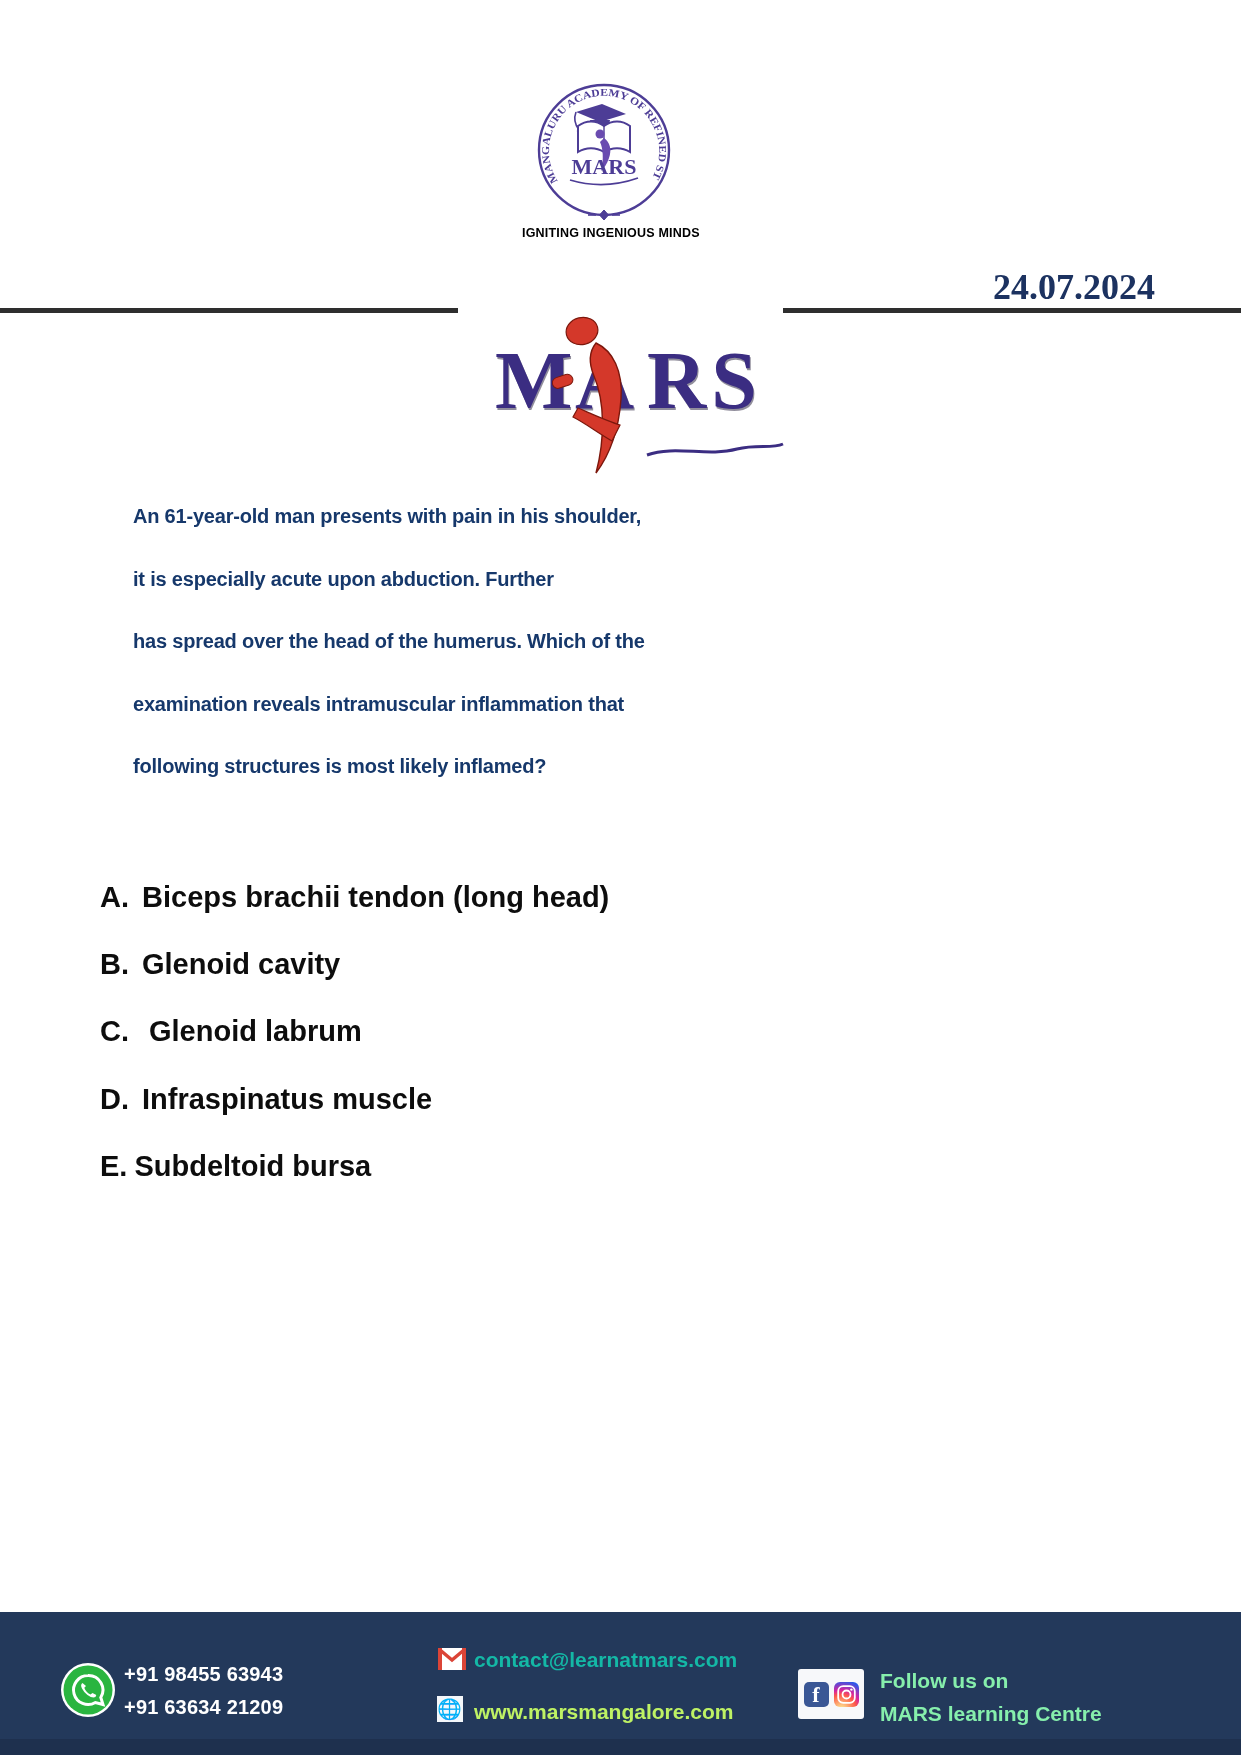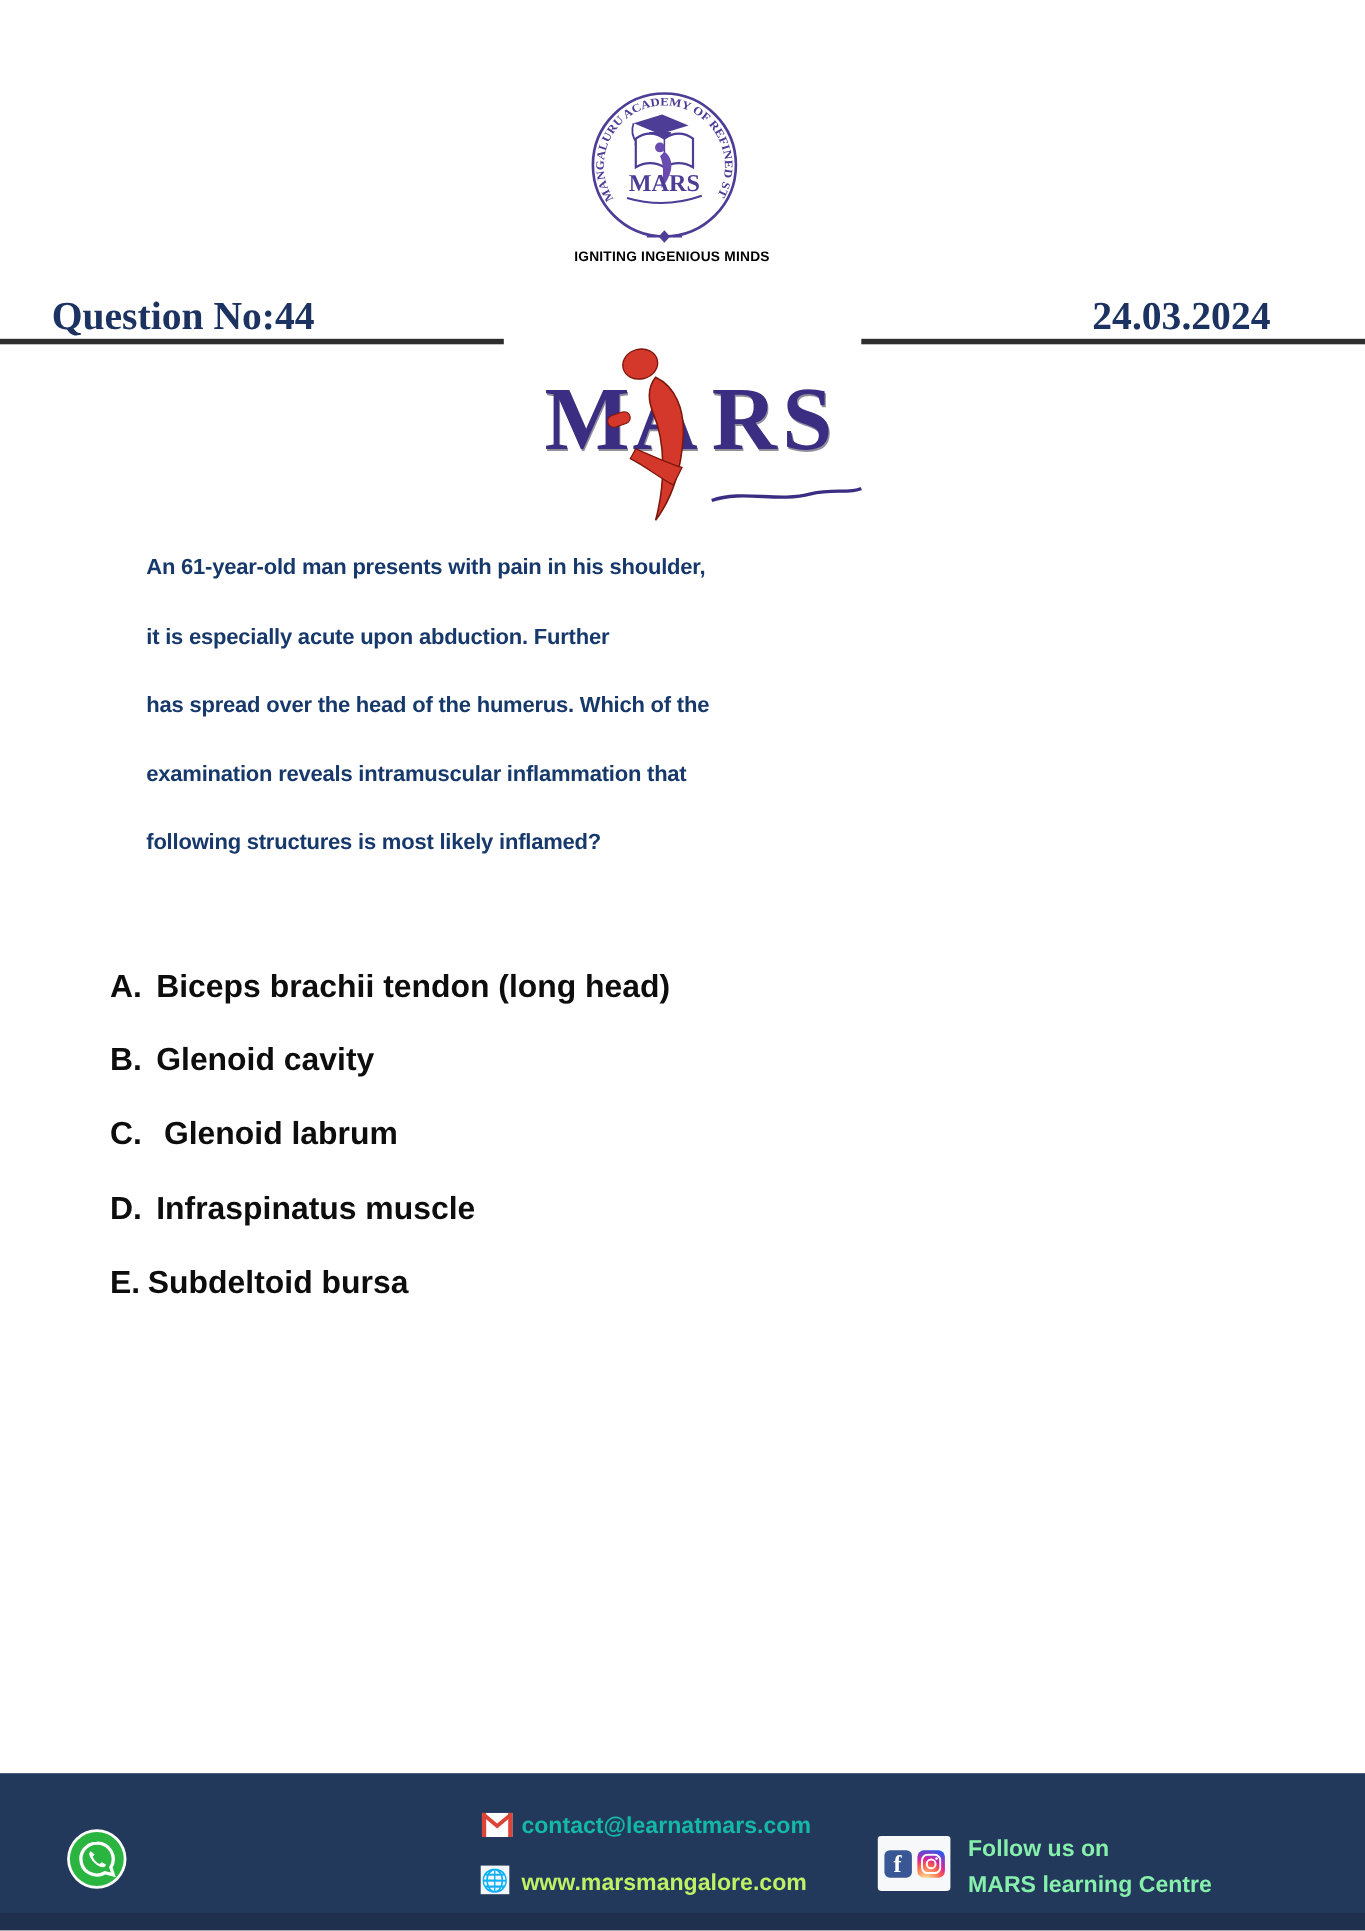--- a/index.html
+++ b/index.html
@@ -124,22 +124,21 @@
 
       <g stroke="#4d3d96" fill="#4d3d96">
         <line x1="66" y1="141" x2="74" y2="141" stroke-width="1.6"></line>
         <polygon points="82,136 86.5,141 82,146 77.5,141"></polygon>
         <line x1="90" y1="141" x2="98" y2="141" stroke-width="1.6"></line>
       </g>
     </svg>
     <div class="seal-tagline">IGNITING INGENIOUS MINDS</div>
   </div>
 
-  <div class="q-no">Question No:44</div>
-  <div class="q-date">24.03.2024</div>
+  <div class="q-date">24.07.2024</div>
   <div class="sep sep-left"></div>
   <div class="sep sep-right"></div>
 
   <div class="mars-logo">
     <span class="mars-letter mars-m">M</span>
     <span class="mars-letter mars-a">A</span>
     <span class="mars-letter mars-rs">RS</span>
     <svg class="mars-figure" width="100" height="162" viewBox="0 0 100 162">
       <ellipse cx="30" cy="17" rx="16" ry="13.5" fill="#d4382a" stroke="#7c170c" stroke-width="1.2" transform="rotate(-14 30 17)"></ellipse>
       <path d="M44,29 C61,37 71,57 69,85 C67,113 59,139 44,159 C53,125 53,88 42,62 C37,50 36,39 44,29 Z" fill="#d4382a" stroke="#7c170c" stroke-width="1.4"></path>
@@ -182,20 +181,24 @@
     </div>
   </div>
 
   <div class="footer">
     <svg class="wa-icon" width="56" height="56" viewBox="0 0 56 56">
       <circle cx="28" cy="28" r="27" fill="#ffffff"></circle>
       <circle cx="28" cy="28" r="24.5" fill="#2ab540"></circle>
       <path d="M28,13.5 a14.5,14.5 0 1 0 7.4,27 L43,42.5 L40.8,35.5 A14.5,14.5 0 0 0 28,13.5 Z" fill="none" stroke="#ffffff" stroke-width="3"></path>
       <path d="M22.5,21 q-2.5,1.5 -0.5,5.5 q2,4 5.5,6.5 q3.5,2.5 6,2.5 q2.5,0 2.8,-2.5 l-3.8,-2 l-2,1.5 q-2.5,-1.2 -4,-3 q-1.5,-1.8 -2.2,-3.8 l1.7,-1.7 Z" fill="#ffffff"></path>
     </svg>
+    <div class="phones">
+      <div>+91 98455 63943</div>
+      <div>+91 63634 21209</div>
+    </div>
 
     <svg class="gmail-icon" width="28" height="22" viewBox="0 0 28 22">
       <rect x="0" y="0" width="28" height="22" fill="#ffffff"></rect>
       <path d="M1.5,1.5 L14,12 L26.5,1.5" fill="none" stroke="#db4437" stroke-width="3.4"></path>
       <rect x="0" y="0" width="4" height="22" fill="#db4437"></rect>
       <rect x="24" y="0" width="4" height="22" fill="#db4437"></rect>
     </svg>
     <div class="contact-email">contact@learnatmars.com</div>
 
     <div class="globe-icon">🌐</div>

